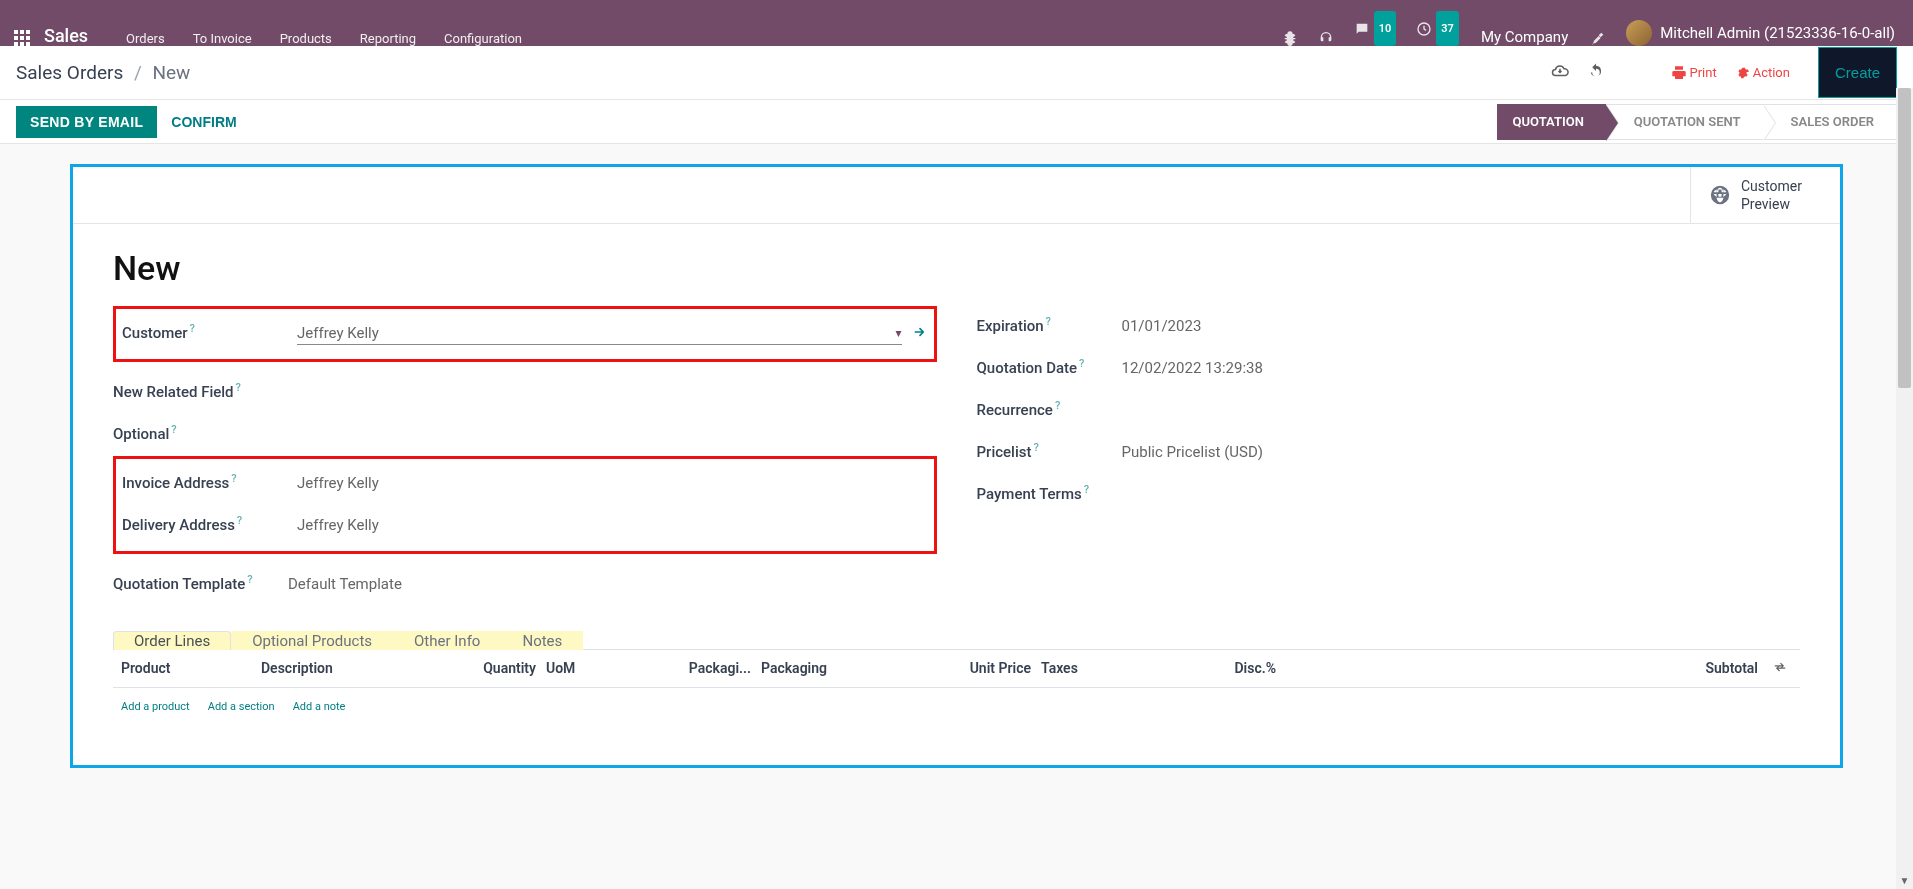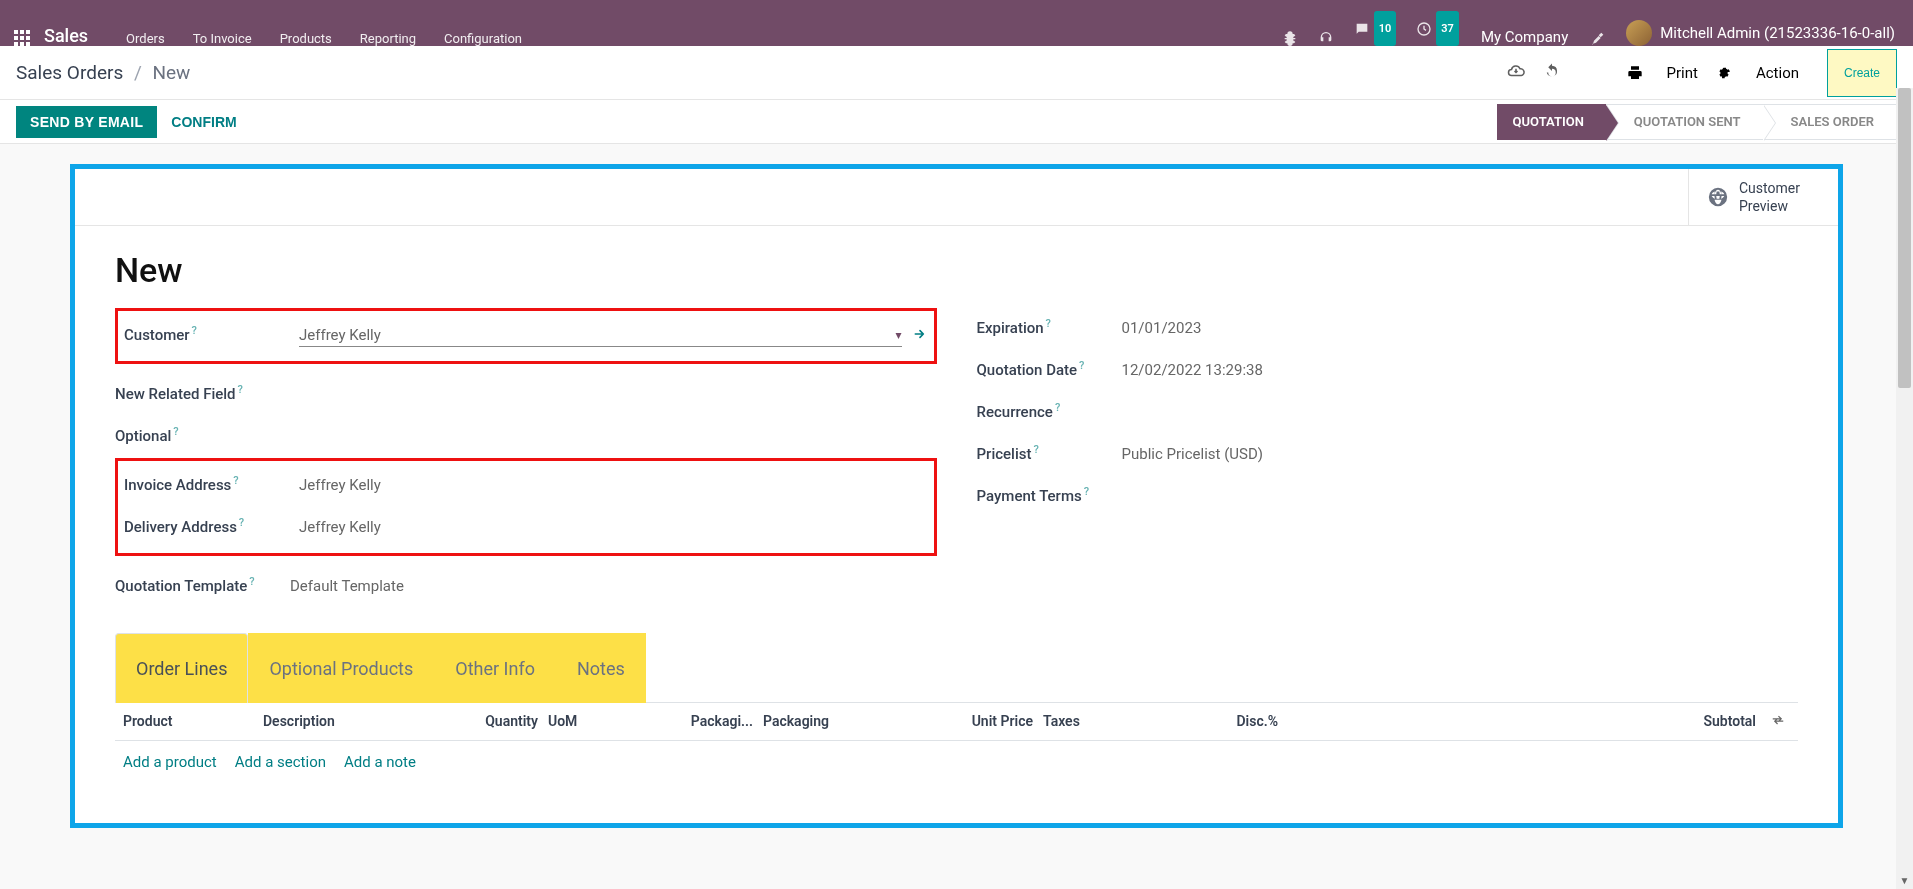--- a/index.html
+++ b/index.html
@@ -21,40 +21,40 @@
 
 
 .subheader { background: #fff; border-bottom: 1px solid #e5e5e5; height: 54px; display: flex; align-items: center; padding: 0 16px; }
 .breadcrumb { font-size: 19px; color: #5f5f5f; }
 .breadcrumb .link { color: #374151; cursor: pointer; }
 .breadcrumb .sep { color: #9ca3af; margin: 0 6px; }
 .breadcrumb .current { color: #6b7280; }
 .sub-actions { margin-left: auto; display: flex; align-items: center; gap: 18px; }
 .sub-actions .icon-btn { color: #5f5f5f; cursor: pointer; }
 .sub-actions .icon-btn svg { width: 18px; height: 18px; fill: currentColor; }
-.text-btn { display: flex; align-items: center; gap: 24px; color: #000000; cursor: pointer; font-size: 15px; }
-.create-btn { border: 1px solid #00A09D; color: #00A09D; background: #fef9c3; padding: 16px 16px; cursor: pointer; font-size: 12px; margin-left: 10px; }
+.text-btn { display: flex; align-items: center; gap: 2px; color: #ef4444; cursor: pointer; font-size: 13px; }
+.create-btn { border: 1px solid #00A09D; color: #00A09D; background: #0f172a; padding: 16px 16px; cursor: pointer; font-size: 15px; margin-left: 10px; }
 
 
 .statusbar { background: #fff; border-bottom: 1px solid #e5e5e5; height: 44px; display: flex; align-items: center; padding: 0 16px; }
 .btn-primary { background: #00857F; color: #fff; border: none; padding: 8px 14px; font-weight: 600; font-size: 14px; letter-spacing: 0.3px; cursor: pointer; }
 .btn-link { color: #017E84; border: none; background: none; padding: 8px 14px; font-weight: 600; font-size: 14px; cursor: pointer; }
 .stages { margin-left: auto; display: flex; align-items: stretch; height: 36px; }
 .stage { position: relative; padding: 0 22px 0 28px; display: flex; align-items: center; font-size: 13px; font-weight: 600; color: #888; background: #fff; border-top: 1px solid #dee2e6; border-bottom: 1px solid #dee2e6; }
 .stage:first-child { padding-left: 16px; }
 .stage.active { background: #714B67; color: #fff; border-color: #714B67; }
 .stage::after { content: ""; position: absolute; right: -12px; top: 0; width: 0; height: 0; border-top: 18px solid transparent; border-bottom: 18px solid transparent; border-left: 12px solid #fff; z-index: 2; }
 .stage.active::after { border-left-color: #714B67; }
 .stage::before { content: ""; position: absolute; right: -13px; top: 0; width: 0; height: 0; border-top: 18px solid transparent; border-bottom: 18px solid transparent; border-left: 12px solid #dee2e6; z-index: 1; }
 .stage:last-child::after, .stage:last-child::before { display: none; }
 .stage:last-child { border-right: 1px solid #dee2e6; }
 
 
 .form-wrap { padding: 20px 70px; }
-.sheet { background: #fff; border: 5px solid #0ea5e9; position: relative; }
+.sheet { background: #fff; border: 3px solid #0ea5e9; position: relative; }
 .button-box { display: flex; justify-content: flex-end; border-bottom: 1px solid #e5e5e5; }
 .stat-btn { border-left: 1px solid #e5e5e5; padding: 10px 18px; display: flex; align-items: center; gap: 10px; cursor: pointer; min-width: 150px; }
 .stat-btn svg { width: 22px; height: 22px; fill: #6b7280; flex-shrink: 0; }
 .stat-btn .stat-text { font-size: 14px; color: #374151; line-height: 1.3; }
 
 .sheet-body { padding: 24px 40px 40px; }
 .form-title { font-size: 34px; font-weight: 500; color: #111; margin-bottom: 18px; }
 
 .cols { display: flex; gap: 40px; }
 .col { flex: 1; }
@@ -63,29 +63,29 @@
 .field-label { width: 175px; font-size: 15px; color: #374151; font-weight: 500; display: flex; align-items: flex-start; gap: 2px; }
 .field-label .q { color: #66b2b2; font-size: 11px; position: relative; top: -2px; }
 .field-val { flex: 1; font-size: 15px; color: #666; display: flex; align-items: center; gap: 8px; padding: 2px 0;}
 .field-val.input-like { border-bottom: 1px solid #888; }
 .caret { color: #714B67; font-size: 12px; margin-left: auto; }
 .ext-link svg { width: 16px; height: 16px; fill: #017E84; }
 
 .hl { border: 3px solid #e11; padding: 4px 6px; margin-bottom: 10px; }
 
 .tabs { display: flex; border-bottom: 1px solid #dee2e6; margin-top: 24px; }
-.tab { padding: 24px 20px; border: 1px solid transparent; border-bottom: none; font-size: 18px; color: #6b7280; cursor: pointer; background: #fde047; position: relative; top: 1px; }
+.tab { padding: 0 20px; border: 1px solid transparent; border-bottom: none; font-size: 15px; color: #6b7280; cursor: pointer; background: #fef9c3; position: relative; top: 1px; }
 .tab.active { border-color: #dee2e6; color: #495057; border-radius: 4px 4px 0 0; }
 
 .table-head { display: flex; padding: 10px 8px; border-bottom: 1px solid #dee2e6; font-weight: 600; color: #374151; font-size: 14px; gap: 10px; }
 .table-head > div { overflow: hidden; text-overflow: ellipsis; white-space: nowrap; }
 .col-product{width:130px}.col-desc{width:170px}.col-qty{width:95px;text-align:right}.col-uom{width:120px}.col-pkgqty{width:75px;text-align:right}.col-pkg{width:160px}.col-price{width:100px;text-align:right}.col-tax{width:150px}.col-disc{width:75px;text-align:right}.col-subtotal{flex:1;text-align:right}.col-handle{width:24px;text-align:center}
 
 .add-row { display: flex; gap: 18px; padding: 12px 8px; }
-.add-row a { color: #017E84; cursor: pointer; font-size: 15px; }
+.add-row a { color: #017E84; cursor: pointer; font-size: 11px; }
 
 .scrollbar { position: fixed; right: 0; top: 88px; bottom: 0; width: 17px; background: #f1f1f1; }
 .scroll-thumb { position: absolute; top: 0; left: 2px; right: 2px; height: 300px; background: #c1c1c1; border-radius: 2px; }
 .scroll-arrow { position: absolute; left: 0; right: 0; height: 17px; display:flex; align-items:center; justify-content:center; color:#666; font-size:10px;}
 .scroll-arrow.up{top:0}.scroll-arrow.down{bottom:0}
 </style>
 </head>
 <body>
 
 <div class="topnav">

